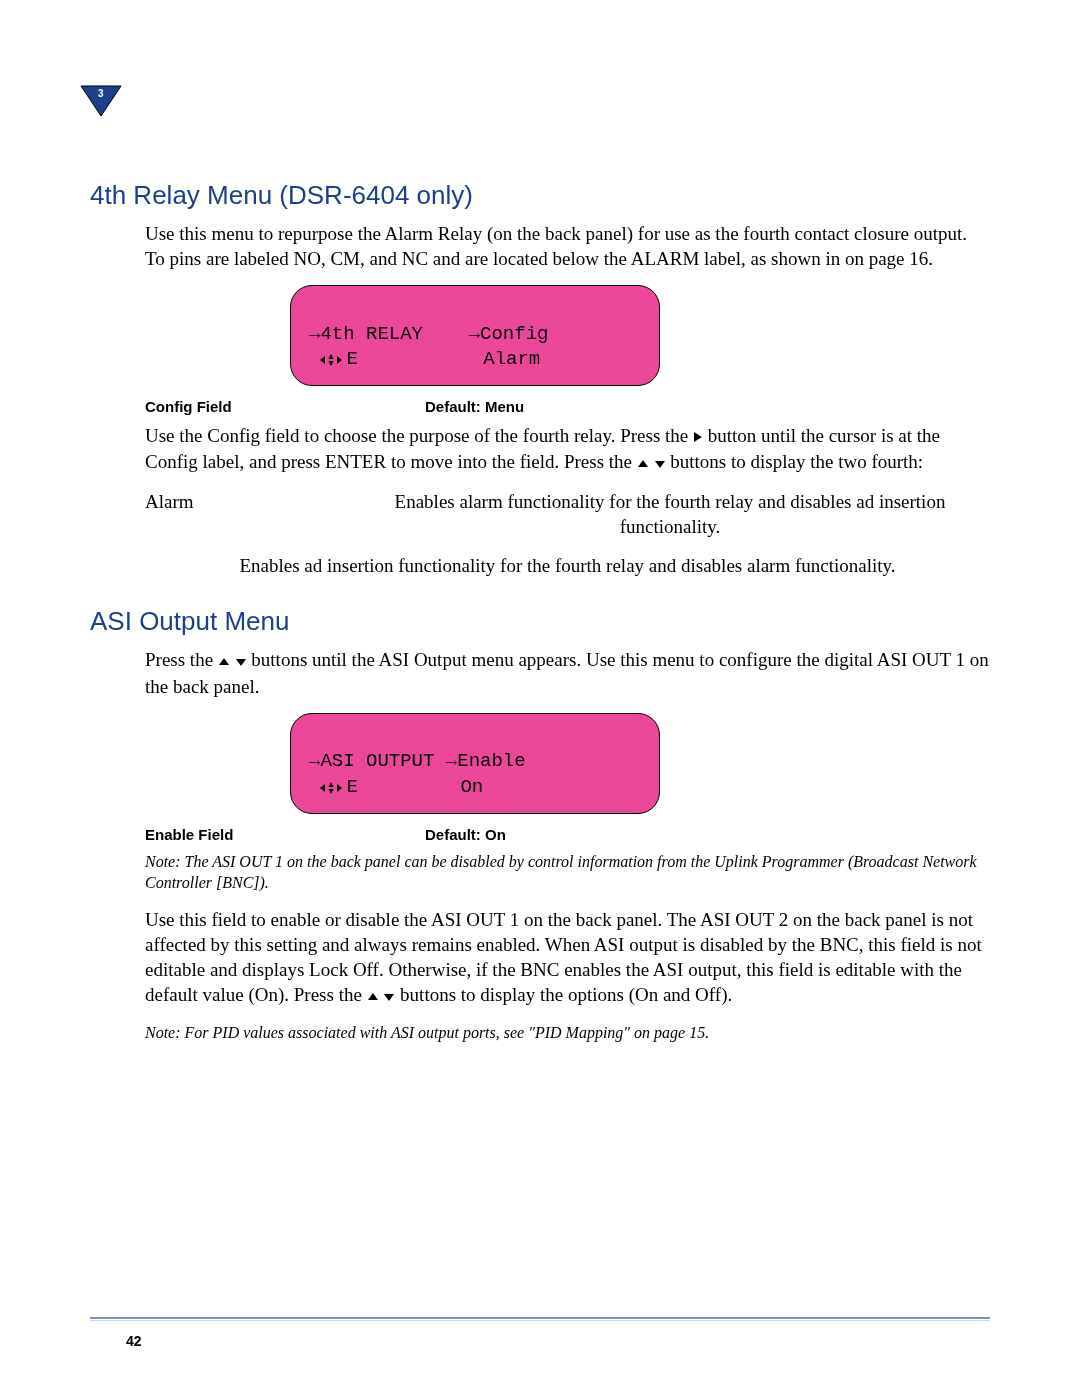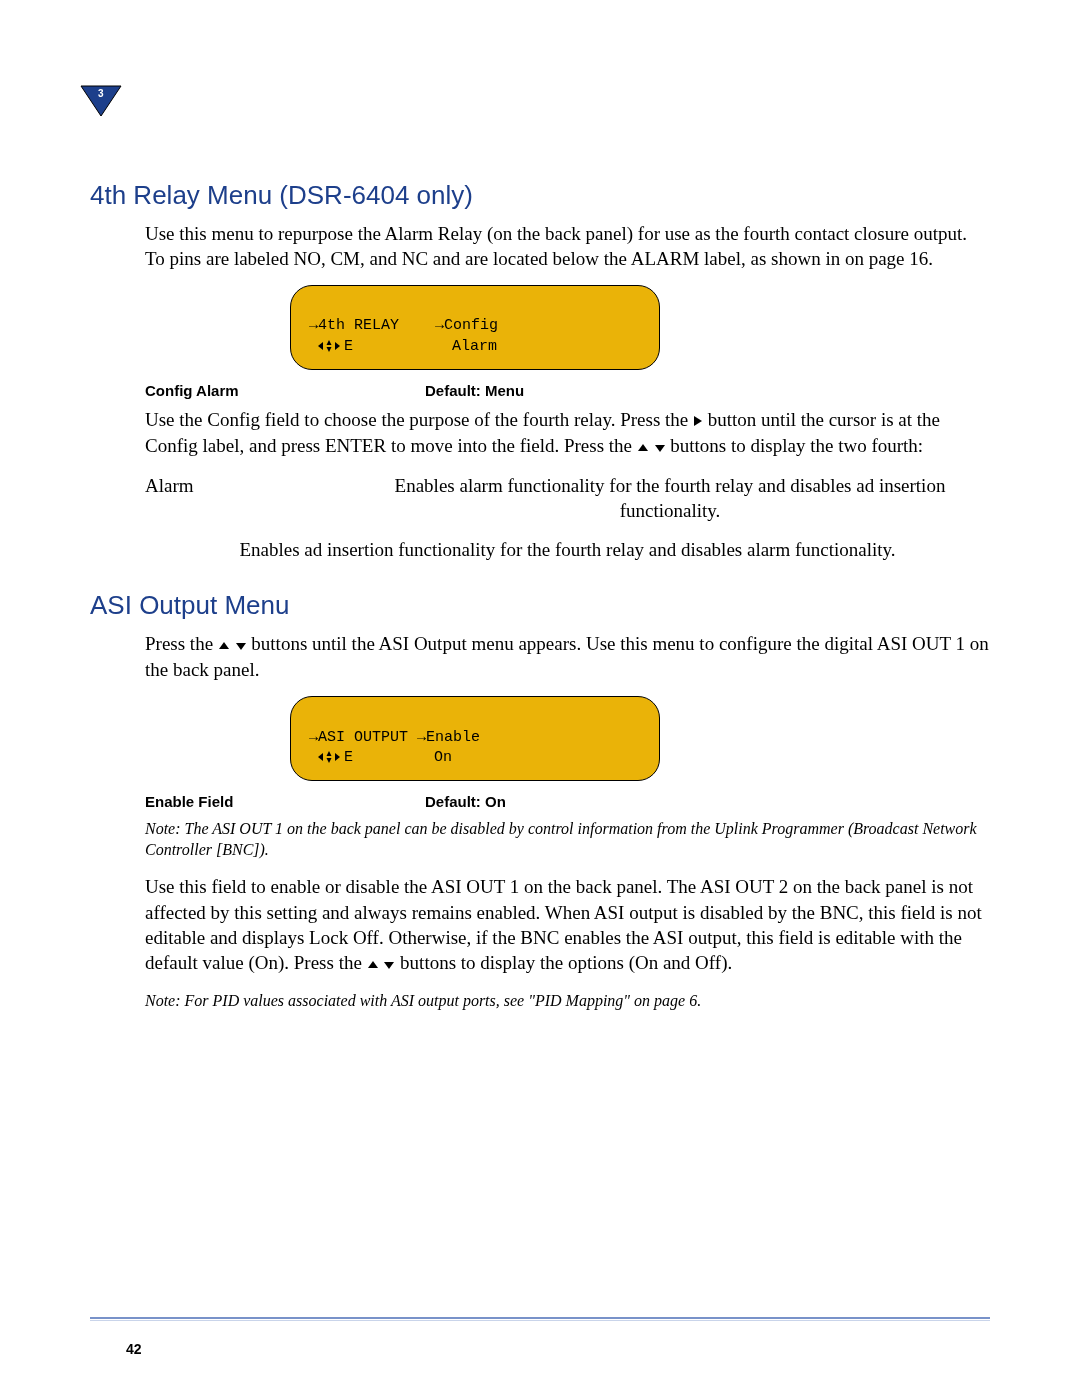--- a/index.html
+++ b/index.html
@@ -52,25 +52,25 @@
     padding-left: 55px;
   }
   .lcd-wrap {
     padding-left: 200px;
     margin: 6px 0 12px 0;
   }
   .lcd {
     width: 370px;
     border: 1px solid #000;
     border-radius: 22px;
-    background: #eab308;
+    background: #ec4899;
     padding: 10px 18px 10px 18px;
     box-sizing: border-box;
     font-family: "Courier New", Courier, monospace;
-    font-size: 15px;
+    font-size: 19px;
     line-height: 1.35;
     white-space: pre;
   }
   .field-row {
     display: flex;
     padding-left: 55px;
     font-family: Arial, Helvetica, sans-serif;
     font-size: 15px;
     font-weight: bold;
     margin: 4px 0 8px 0;
@@ -93,21 +93,21 @@
     left: 90px; right: 90px;
     bottom: 76px;
     border-top: 2px solid #7892c9;
     border-bottom: 1px solid #c9d4ea;
     height: 0;
     padding-top: 1px;
   }
   .page-number {
     position: absolute;
     left: 126px;
-    bottom: 40px;
+    bottom: 48px;
     font-family: Arial, Helvetica, sans-serif;
     font-size: 14px;
     font-weight: bold;
   }
   .lcd-nav {
     display: inline-block;
     vertical-align: -2px;
     margin-right: 4px;
   }
 </style>
@@ -133,21 +133,21 @@
 <span>→4th RELAY</span>    <span>→Config</span>
  <span class="lcd-nav"><svg width="22" height="12" viewBox="0 0 22 12">
             <polygon points="0,6 5,2 5,10" fill="#000"></polygon>
             <polygon points="11,0 8.5,5 13.5,5" fill="#000"></polygon>
             <polygon points="11,12 8.5,7 13.5,7" fill="#000"></polygon>
             <polygon points="22,6 17,2 17,10" fill="#000"></polygon>
           </svg></span><span>E</span>           <span>Alarm</span></div>
   </div>
 
   <div class="field-row">
-    <div class="left">Config Alarm</div>
+    <div class="left">Config Field</div>
     <div>Default: Menu</div>
   </div>
 
   <p class="body-text">
     <span>Use the Config field to choose the purpose of the fourth relay. Press the </span><span class="inline-icon"><svg width="10" height="12" viewBox="0 0 10 12">
           <polygon points="1,1 9,6 1,11" fill="#000"></polygon>
         </svg></span><span> button until the cursor is at the Config label, and press ENTER to move into the field. Press the </span><span class="inline-icon"><svg width="12" height="10" viewBox="0 0 12 10">
           <polygon points="6,1 11,8 1,8" fill="#000"></polygon>
         </svg></span> <span class="inline-icon"><svg width="12" height="10" viewBox="0 0 12 10">
           <polygon points="6,9 11,2 1,2" fill="#000"></polygon>
@@ -193,17 +193,17 @@
   <p class="note-text">Note:  The ASI OUT 1 on the back panel can be disabled by control information from the Uplink Programmer (Broadcast Network Controller [BNC]).</p>
 
   <p class="body-text">
     <span>Use this field to enable or disable the ASI OUT 1 on the back panel. The ASI OUT 2 on the back panel is not affected by this setting and always remains enabled. When ASI output is disabled by the BNC, this field is not editable and displays Lock Off. Otherwise, if the BNC enables the ASI output, this field is editable with the default value (On). Press the </span><span class="inline-icon"><svg width="12" height="10" viewBox="0 0 12 10">
           <polygon points="6,1 11,8 1,8" fill="#000"></polygon>
         </svg></span> <span class="inline-icon"><svg width="12" height="10" viewBox="0 0 12 10">
           <polygon points="6,9 11,2 1,2" fill="#000"></polygon>
         </svg></span><span> buttons to display the options (On and Off).</span>
   </p>
 
-  <p class="note-text">Note:  For PID values associated with ASI output ports, see "PID Mapping" on page 6.</p>
+  <p class="note-text">Note:  For PID values associated with ASI output ports, see "PID Mapping" on page 15.</p>
 
   <div class="footer-rule"></div>
   <div class="page-number">42</div>
 </div>
 
 </body></html>

